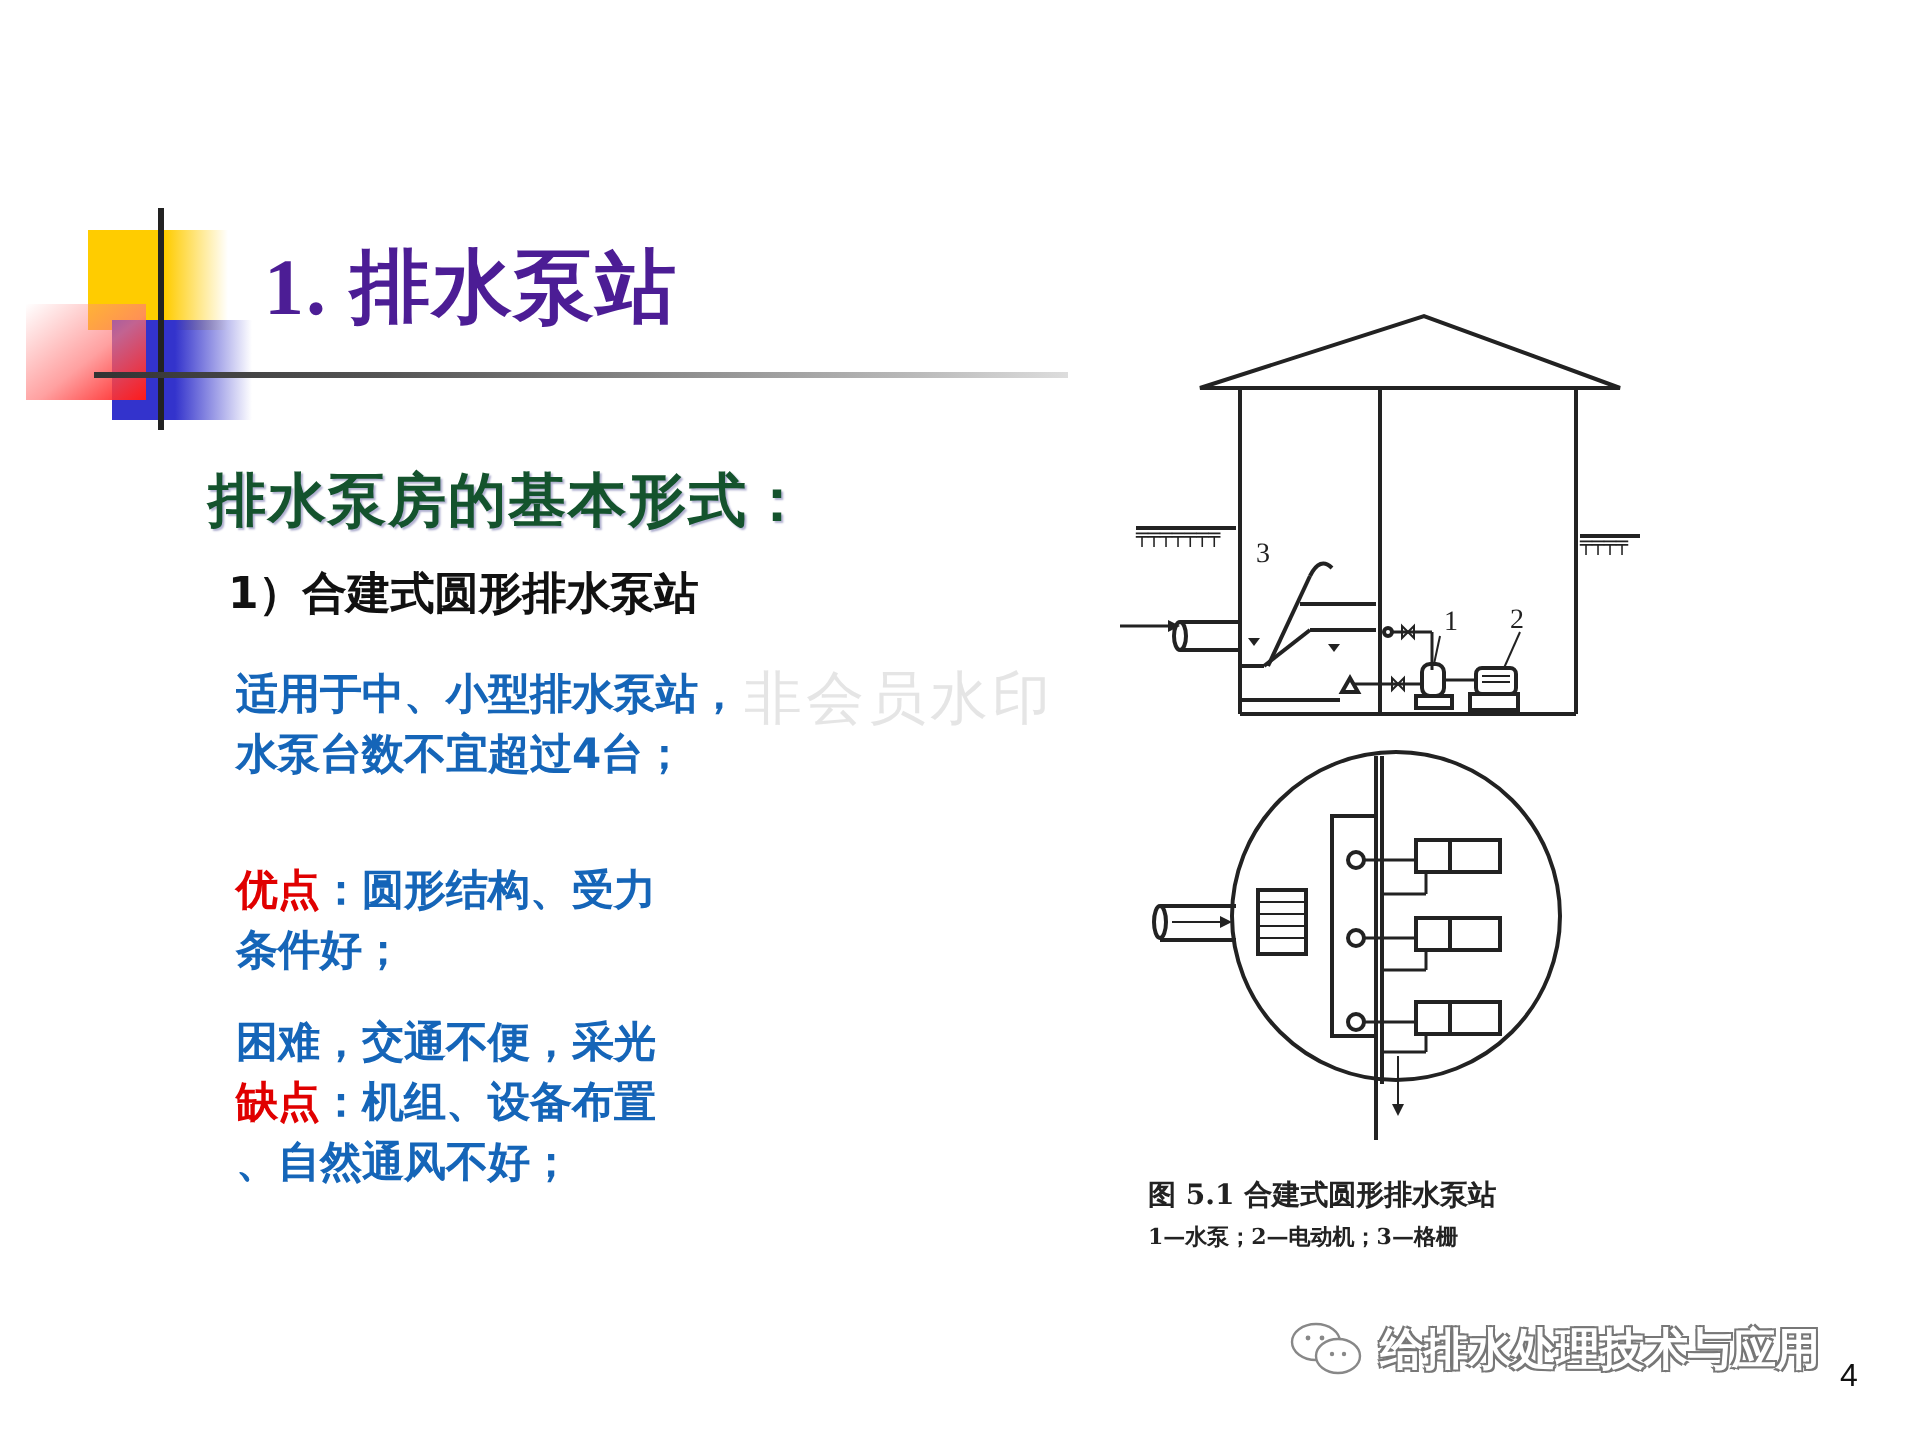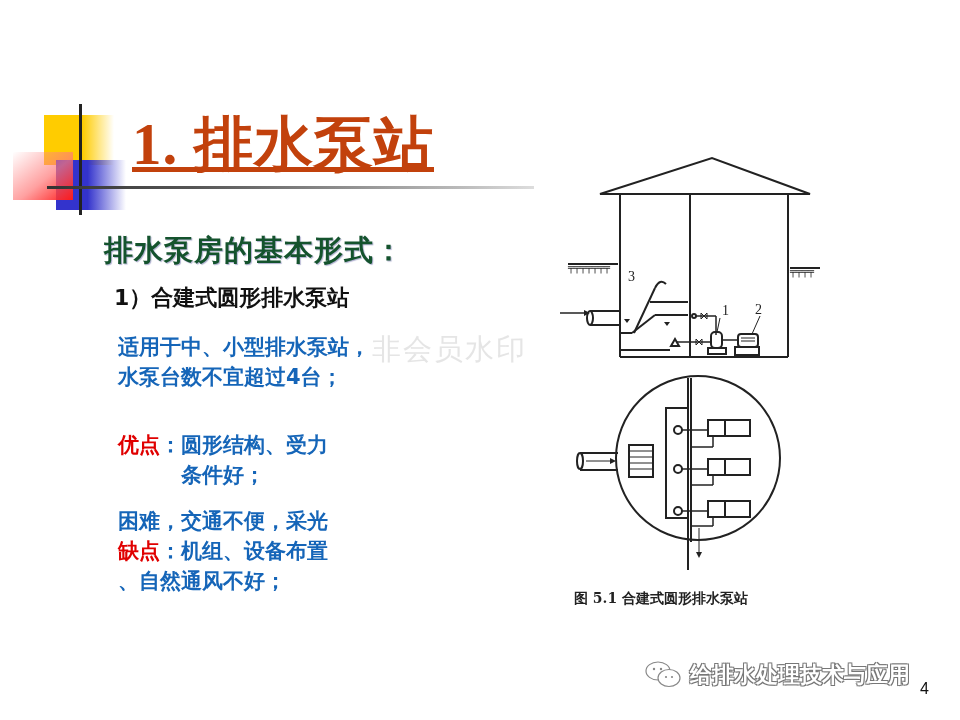--- a/index.html
+++ b/index.html
@@ -24,35 +24,35 @@
       background: linear-gradient(to top left, #ff1a1a 0%, rgba(255,120,120,0.7) 45%, rgba(255,255,255,0.1) 100%);
     }
     .deco-vline { left: 79px; top: 104px; width: 3px; height: 111px; background: #222; }
     .deco-hline {
       left: 47px; top: 186px; width: 487px; height: 3px;
       background: linear-gradient(to right, #333 0%, #555 30%, #bbb 85%, #ddd 100%);
     }
 
     .title {
       left: 132px; top: 116px; font-family: "Liberation Serif", serif;
-      font-size: 59px; font-weight: bold; color: #c2410c; line-height: 56px; letter-spacing: 1px; text-decoration: underline;
+      font-size: 40px; font-weight: bold; color: #4c1d95; line-height: 56px; letter-spacing: 1px;
     }
     .subtitle {
       left: 104px; top: 230px; font-size: 29px; font-weight: bold; color: #14532d;
       line-height: 40px; letter-spacing: 1px;
       text-shadow: 1px 1px 1px #b0b0d0;
     }
     .item-heading {
       left: 114px; top: 283px; font-size: 22px; font-weight: bold; color: #111;
       line-height: 30px;
       text-align: right;
     }
     .blue-text { color: #1565b8; font-weight: bold; font-size: 21px; line-height: 30px; }
     .desc { left: 118px; top: 332px; }
-    .pros { left: 118px; top: 430px; text-align: center; }
+    .pros { left: 118px; top: 430px; }
     .cons { left: 118px; top: 506px; }
     .red-label { color: #e00000; }
     .watermark {
       left: 372px; top: 330px; font-size: 29px; color: rgba(180,180,180,0.35);
       letter-spacing: 2px; pointer-events: none;
     }
     .figure { left: 560px; top: 150px; width: 260px; height: 430px; }
     .caption {
       left: 574px; top: 587px; width: 250px; text-align: left;
       font-family: "DejaVu Serif", serif; color: #222;
@@ -189,20 +189,21 @@
       <line x1="165" y1="351" x2="165" y2="367"></line>
     <line x1="131" y1="376" x2="153" y2="376" stroke-width="1.5"></line>
       <line x1="153" y1="367" x2="153" y2="376" stroke-width="1.5"></line>
   </g>
   <line x1="139" y1="378" x2="139" y2="405" stroke-width="1"></line>
   <polygon points="136,402 139,408 142,402" fill="#222" stroke="none"></polygon>
 </svg>
 
 <div class="abs caption">
   <div class="caption-title">图 5.1    合建式圆形排水泵站</div>
+  <div class="caption-legend">1—水泵；2—电动机；3—格栅</div>
 </div>
 
 <div class="abs brand">
   <svg width="40" height="30" viewBox="0 0 40 30" fill="#fff" stroke="#888" stroke-width="1.2">
     <ellipse cx="14" cy="11" rx="12" ry="9"></ellipse>
     <ellipse cx="25" cy="18" rx="11" ry="8.5"></ellipse>
     <circle cx="10" cy="9" r="1.2" fill="#888" stroke="none"></circle>
     <circle cx="17" cy="9" r="1.2" fill="#888" stroke="none"></circle>
     <circle cx="22" cy="17" r="1.1" fill="#888" stroke="none"></circle>
     <circle cx="28" cy="17" r="1.1" fill="#888" stroke="none"></circle>

